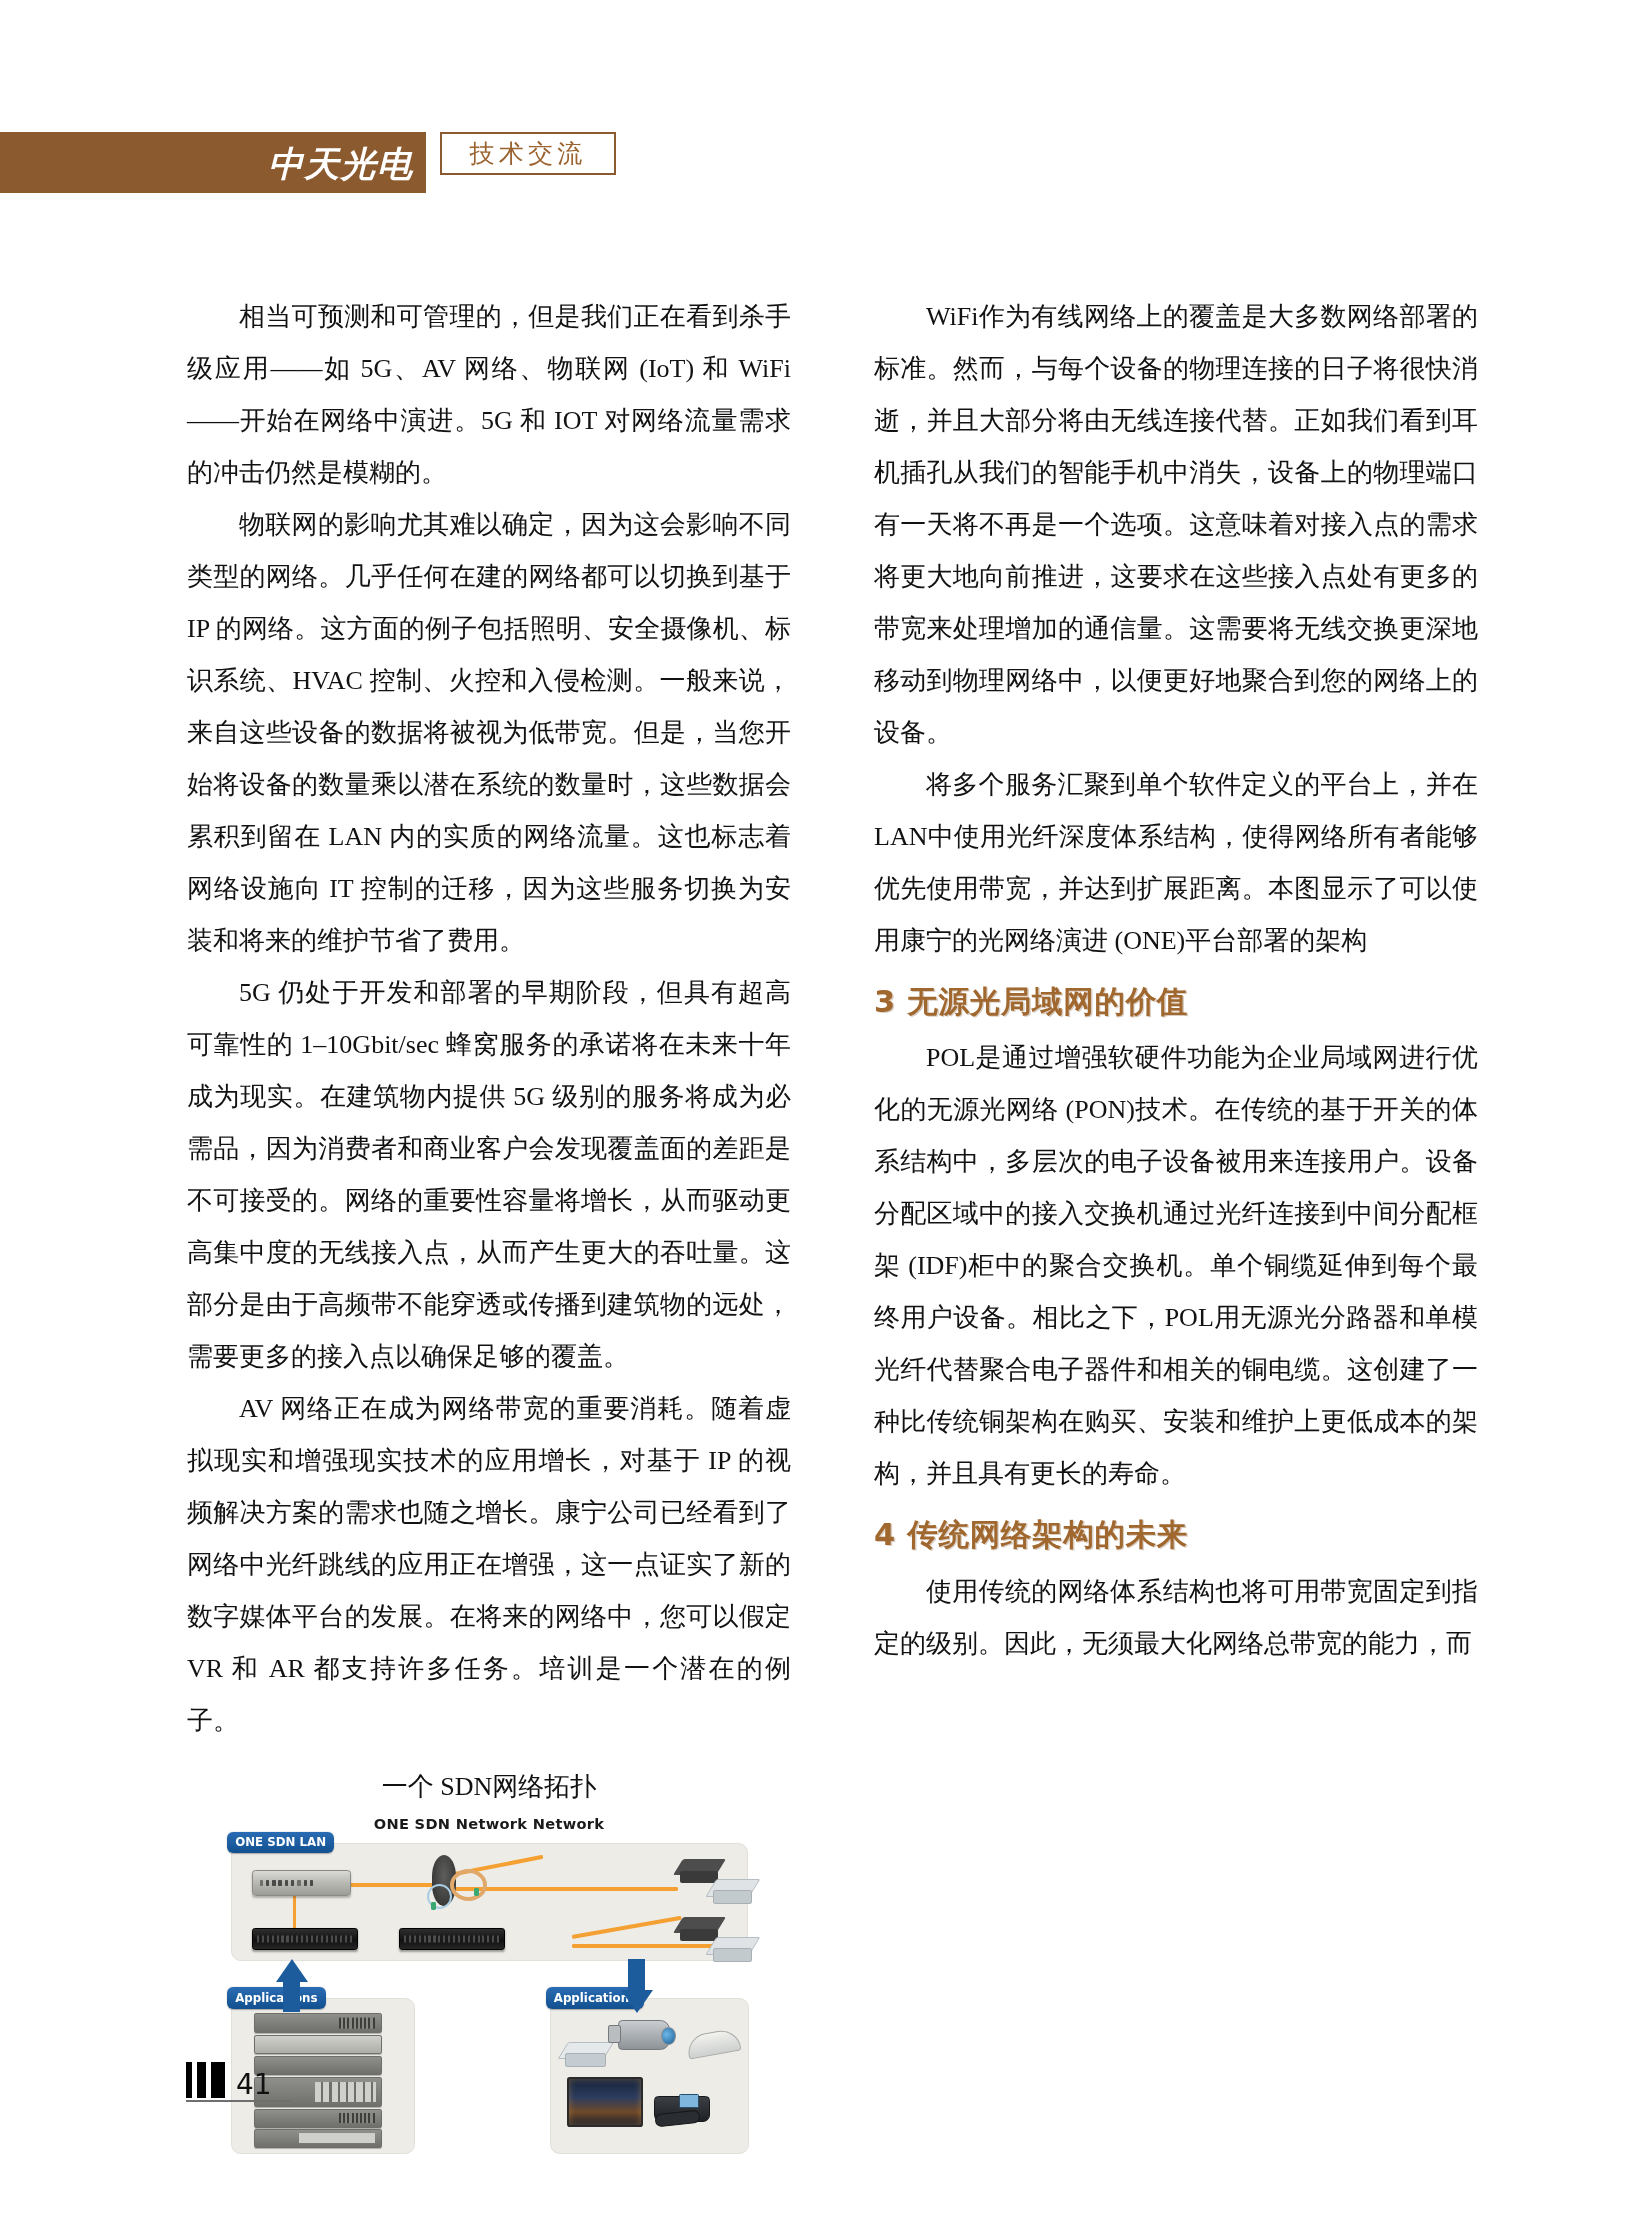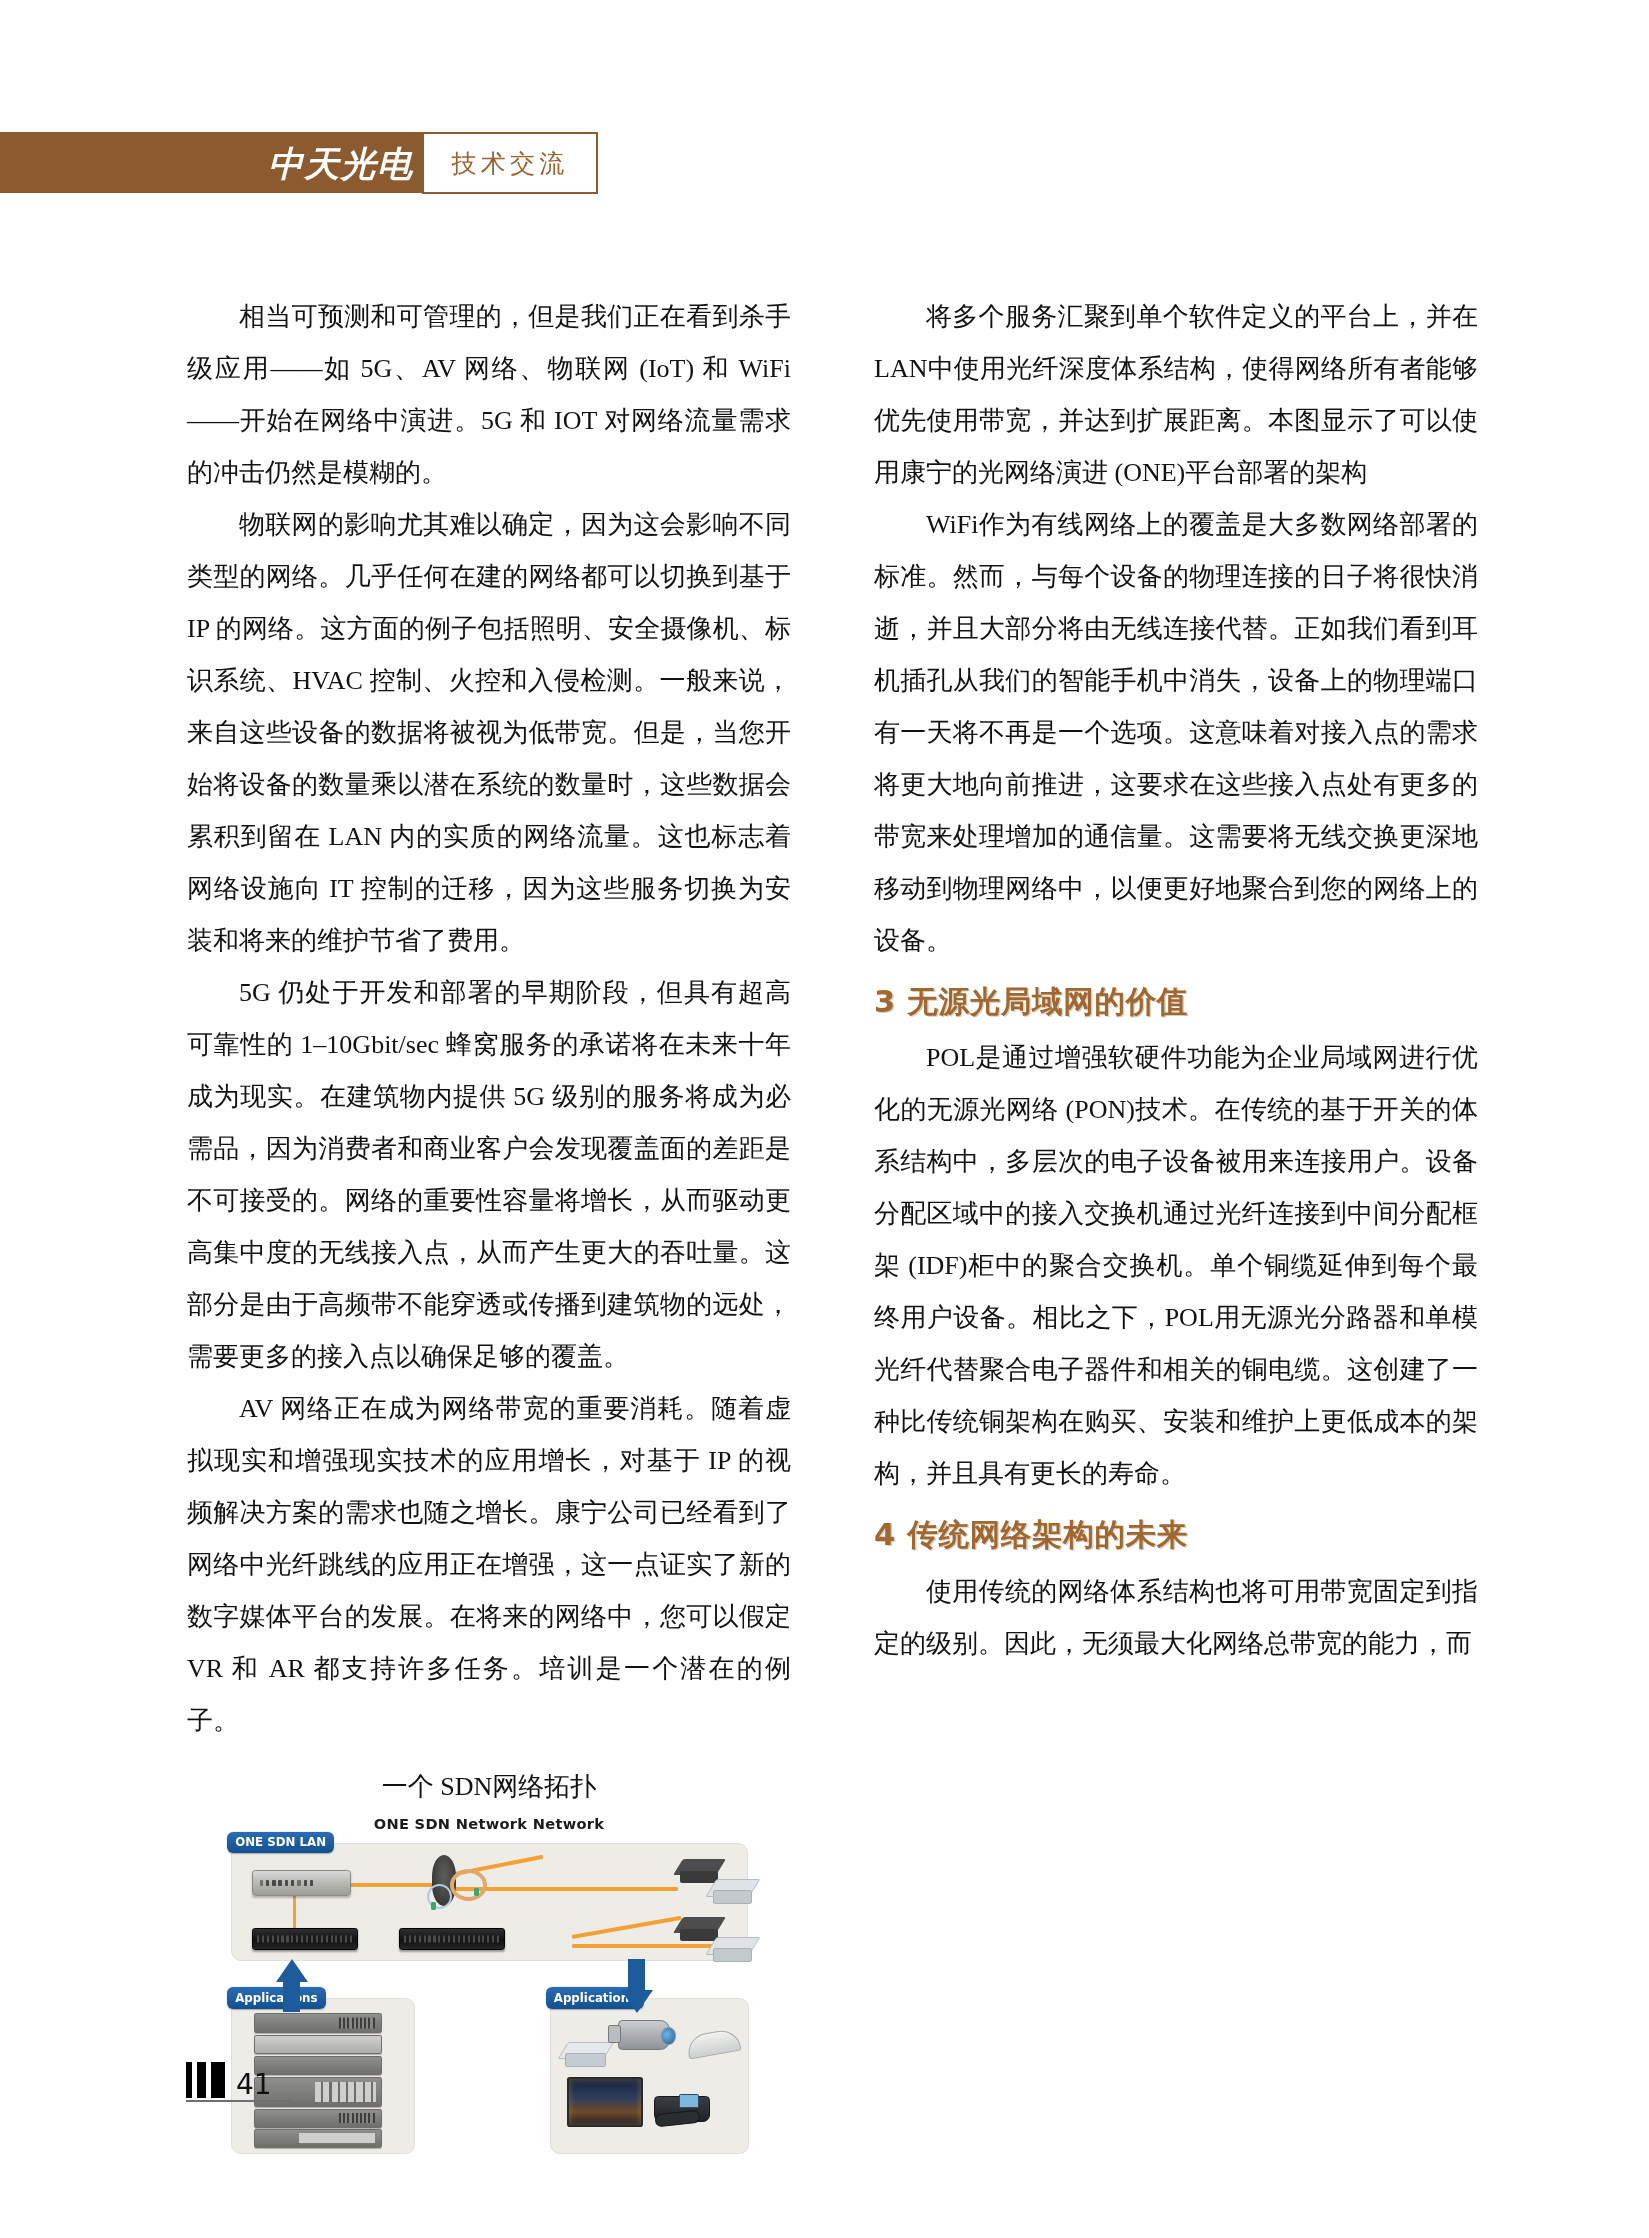--- a/index.html
+++ b/index.html
@@ -42,24 +42,24 @@
     line-height: 1;
     letter-spacing: 1.4px;
     font-weight: bold;
     font-family: "DejaVu Serif", "Liberation Serif", serif;
     font-style: italic;
     white-space: nowrap;
     text-align: right;
   }
   #section-tab {
     position: absolute;
-    left: 422px;
+    left: 440px;
     top: 0;
     width: 176px;
-    height: 62px;
+    height: 43px;
     background: #ffffff;
     border: 2.8px solid #8b5a2e;
     box-sizing: border-box;
     display: flex;
     align-items: center;
     justify-content: center;
   }
   #section-tab-label {
     color: #9a6330;
     font-size: 25px;
@@ -486,22 +486,22 @@
         <div class="base"></div>
           <div class="screen"></div>
           <div class="handset"></div>
       </div>
 
     </div>
   </div>
 </div>
 
 <div class="column" id="col-right">
+  <p class="body-text">WiFi作为有线网络上的覆盖是大多数网络部署的标准。然而，与每个设备的物理连接的日子将很快消逝，并且大部分将由无线连接代替。正如我们看到耳机插孔从我们的智能手机中消失，设备上的物理端口有一天将不再是一个选项。这意味着对接入点的需求将更大地向前推进，这要求在这些接入点处有更多的带宽来处理增加的通信量。这需要将无线交换更深地移动到物理网络中，以便更好地聚合到您的网络上的设备。</p>
   <p class="body-text">将多个服务汇聚到单个软件定义的平台上，并在 LAN中使用光纤深度体系结构，使得网络所有者能够优先使用带宽，并达到扩展距离。本图显示了可以使用康宁的光网络演进 (ONE)平台部署的架构</p>
-  <p class="body-text">WiFi作为有线网络上的覆盖是大多数网络部署的标准。然而，与每个设备的物理连接的日子将很快消逝，并且大部分将由无线连接代替。正如我们看到耳机插孔从我们的智能手机中消失，设备上的物理端口有一天将不再是一个选项。这意味着对接入点的需求将更大地向前推进，这要求在这些接入点处有更多的带宽来处理增加的通信量。这需要将无线交换更深地移动到物理网络中，以便更好地聚合到您的网络上的设备。</p>
 
   <h2 class="section-head">3 无源光局域网的价值</h2>
 
   <p class="body-text">POL是通过增强软硬件功能为企业局域网进行优化的无源光网络 (PON)技术。在传统的基于开关的体系结构中，多层次的电子设备被用来连接用户。设备分配区域中的接入交换机通过光纤连接到中间分配框架 (IDF)柜中的聚合交换机。单个铜缆延伸到每个最终用户设备。相比之下，POL用无源光分路器和单模光纤代替聚合电子器件和相关的铜电缆。这创建了一种比传统铜架构在购买、安装和维护上更低成本的架构，并且具有更长的寿命。</p>
 
   <h2 class="section-head">4 传统网络架构的未来</h2>
 
   <p class="body-text">使用传统的网络体系结构也将可用带宽固定到指定的级别。因此，无须最大化网络总带宽的能力，而</p>
 </div>
 

